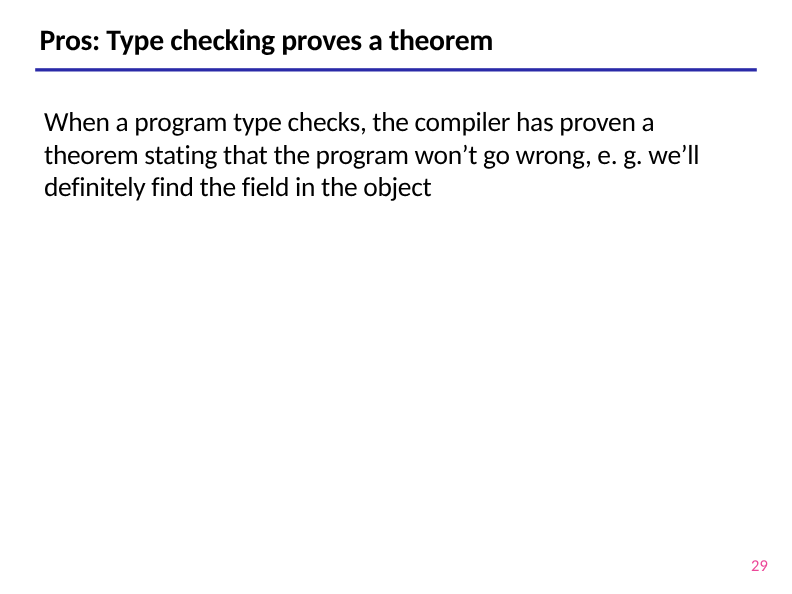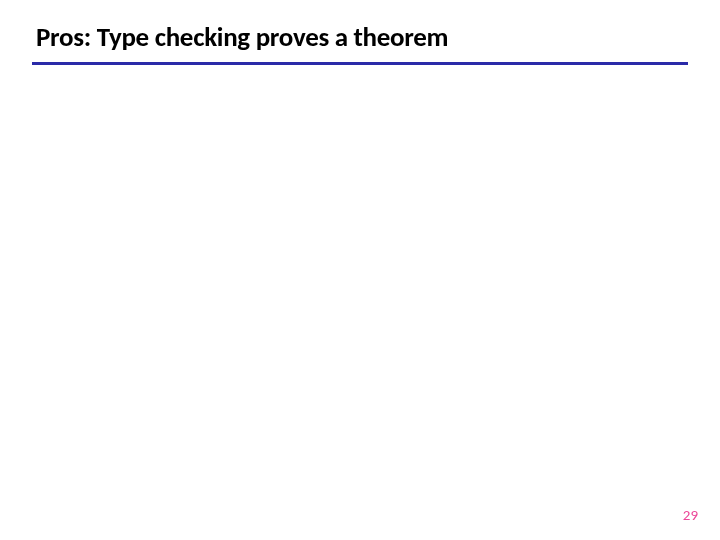--- a/index.html
+++ b/index.html
@@ -56,15 +56,16 @@
   }
 </style>
 </head>
 <body>
 
 <div class="slide">
   <div class="title">Pros: Type checking proves a theorem</div>
 
   <div class="rule"></div>
 
+  <div class="body">When a program type checks, the compiler has proven a theorem stating that the program won’t go wrong, e. g. we’ll definitely find the field in the object</div>
 
   <div class="pagenum">29</div>
 </div>
 
 </body></html>

